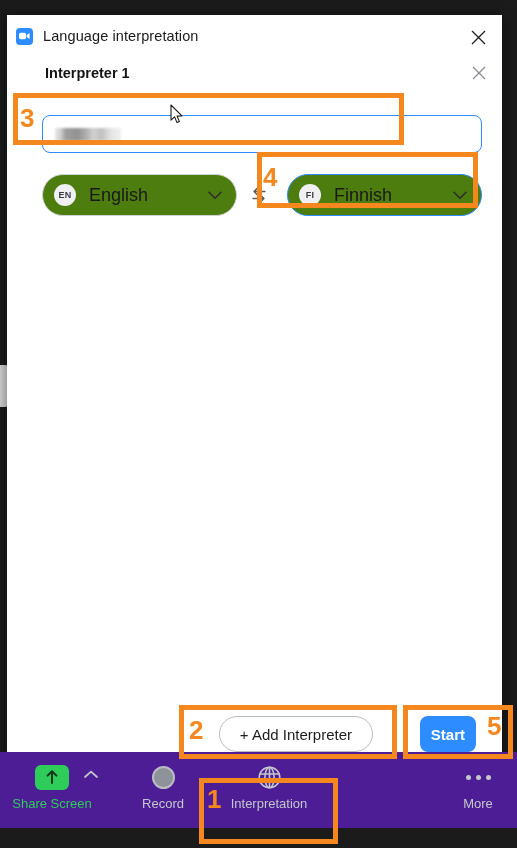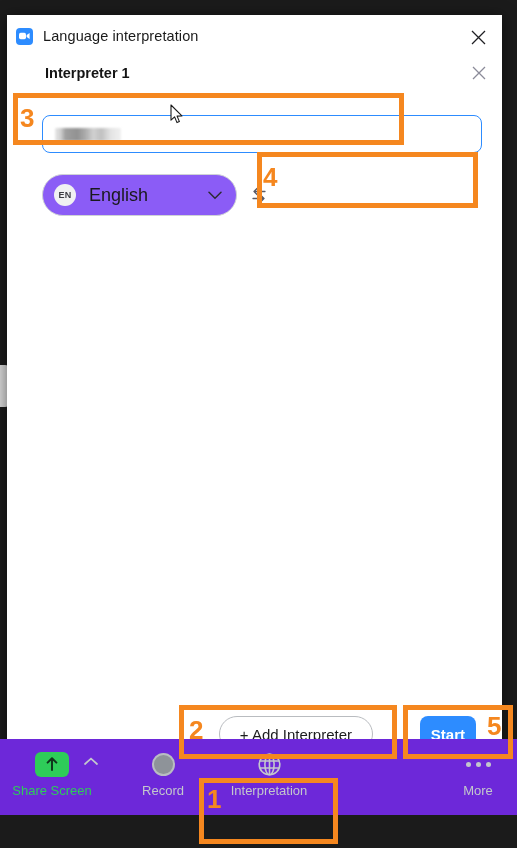--- a/index.html
+++ b/index.html
@@ -129,21 +129,21 @@
     left: 35px;
     top: 159px;
     width: 443px;
     height: 42px;
   }
 
   .lang-select {
     position: absolute;
     top: 0;
     height: 42px;
-    background: #8b5cf6;
+    background: #4d7c0f;
     border: 1px solid #cfd2d6;
     border-radius: 21px;
     display: flex;
     align-items: center;
     padding: 0 14px 0 11px;
     cursor: pointer;
   }
   .lang-select.source { left: 0; width: 195px; }
   .lang-select.target { left: 245px; width: 195px; border: 1.6px solid #2d8cff; }
 
@@ -213,24 +213,24 @@
     font-size: 15px;
     font-weight: bold;
     color: #fff;
     cursor: pointer;
   }
 
   
   .toolbar {
     position: absolute;
     left: 0;
-    bottom: 16px;
+    bottom: 3px;
     width: 517px;
     height: 76px;
-    background: #6d28d9;
+    background: #4c1d95;
     display: flex;
     align-items: flex-start;
   }
 
   .tb-item {
     position: absolute;
     top: 8px;
     display: flex;
     flex-direction: column;
     align-items: center;
@@ -344,20 +344,27 @@
         <svg class="chev" width="14" height="9" viewBox="0 0 14 9">
           <path d="M1 1.3 L7 7.2 L13 1.3" stroke="#2b2b30" stroke-width="1.5" fill="none" stroke-linecap="round"></path>
         </svg>
       </div>
 
       <svg class="swap-icon" viewBox="0 0 20 20">
         <path d="M16 6.5 H5 M8 3.5 L5 6.5 L8 9.5" stroke="#5a5a66" stroke-width="1.3" fill="none" stroke-linecap="round" stroke-linejoin="round"></path>
         <path d="M4 13.5 H15 M12 10.5 L15 13.5 L12 16.5" stroke="#5a5a66" stroke-width="1.3" fill="none" stroke-linecap="round" stroke-linejoin="round"></path>
       </svg>
 
+      <div class="lang-select target">
+        <span class="lang-badge">FI</span>
+        <span class="lang-name">Finnish</span>
+        <svg class="chev" width="14" height="9" viewBox="0 0 14 9">
+          <path d="M1 1.3 L7 7.2 L13 1.3" stroke="#2b2b30" stroke-width="1.5" fill="none" stroke-linecap="round"></path>
+        </svg>
+      </div>
     </div>
 
     <div class="footer">
       <button class="add-interp">+ Add Interpreter</button>
       <button class="start-btn">Start</button>
     </div>
   </div>
 
   <svg class="cursor" width="14" height="21" viewBox="0 0 14 21">
     <path d="M1 1 L1 16.2 L4.6 12.9 L7 18.6 L9.4 17.6 L7.1 12.1 L11.9 11.9 Z" fill="#ffffff" stroke="#1a1a1a" stroke-width="1.1" stroke-linejoin="round"></path>

